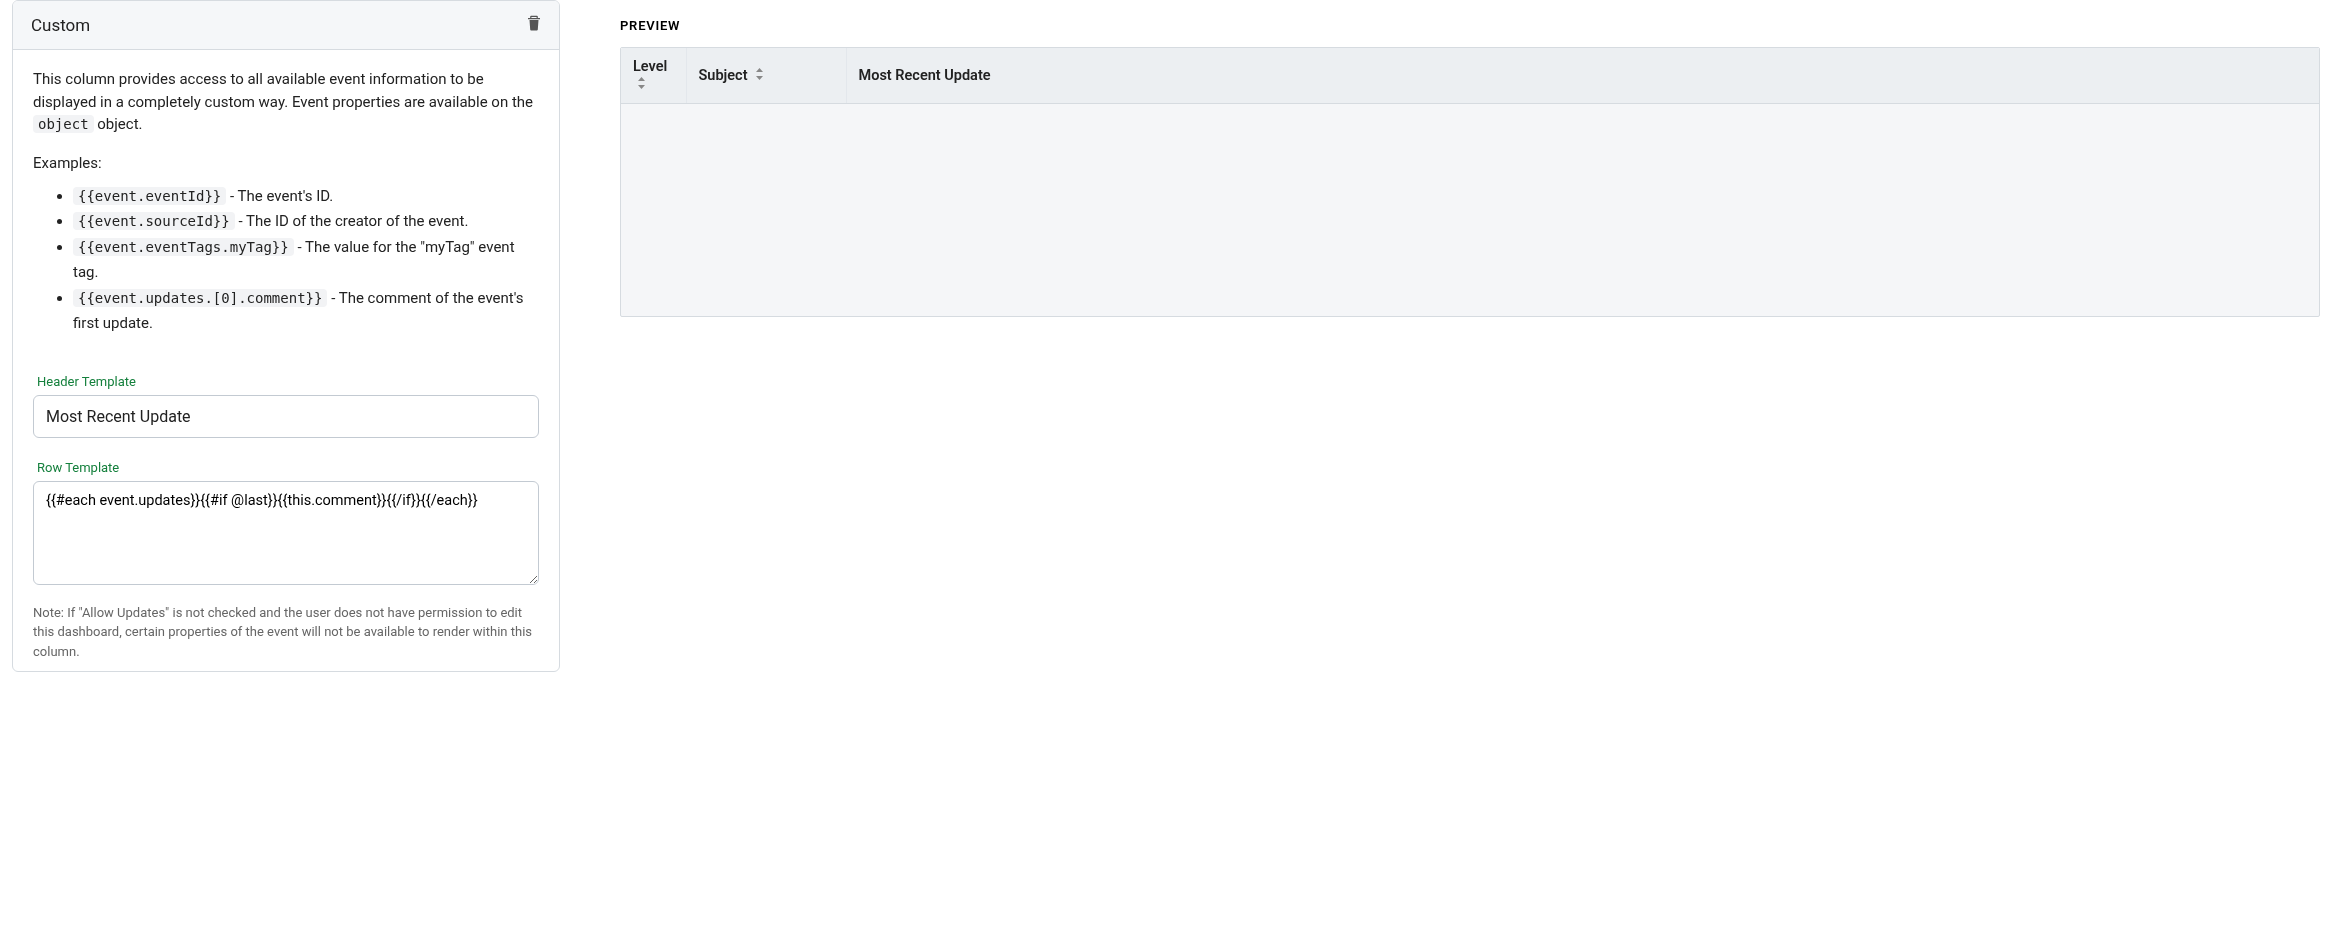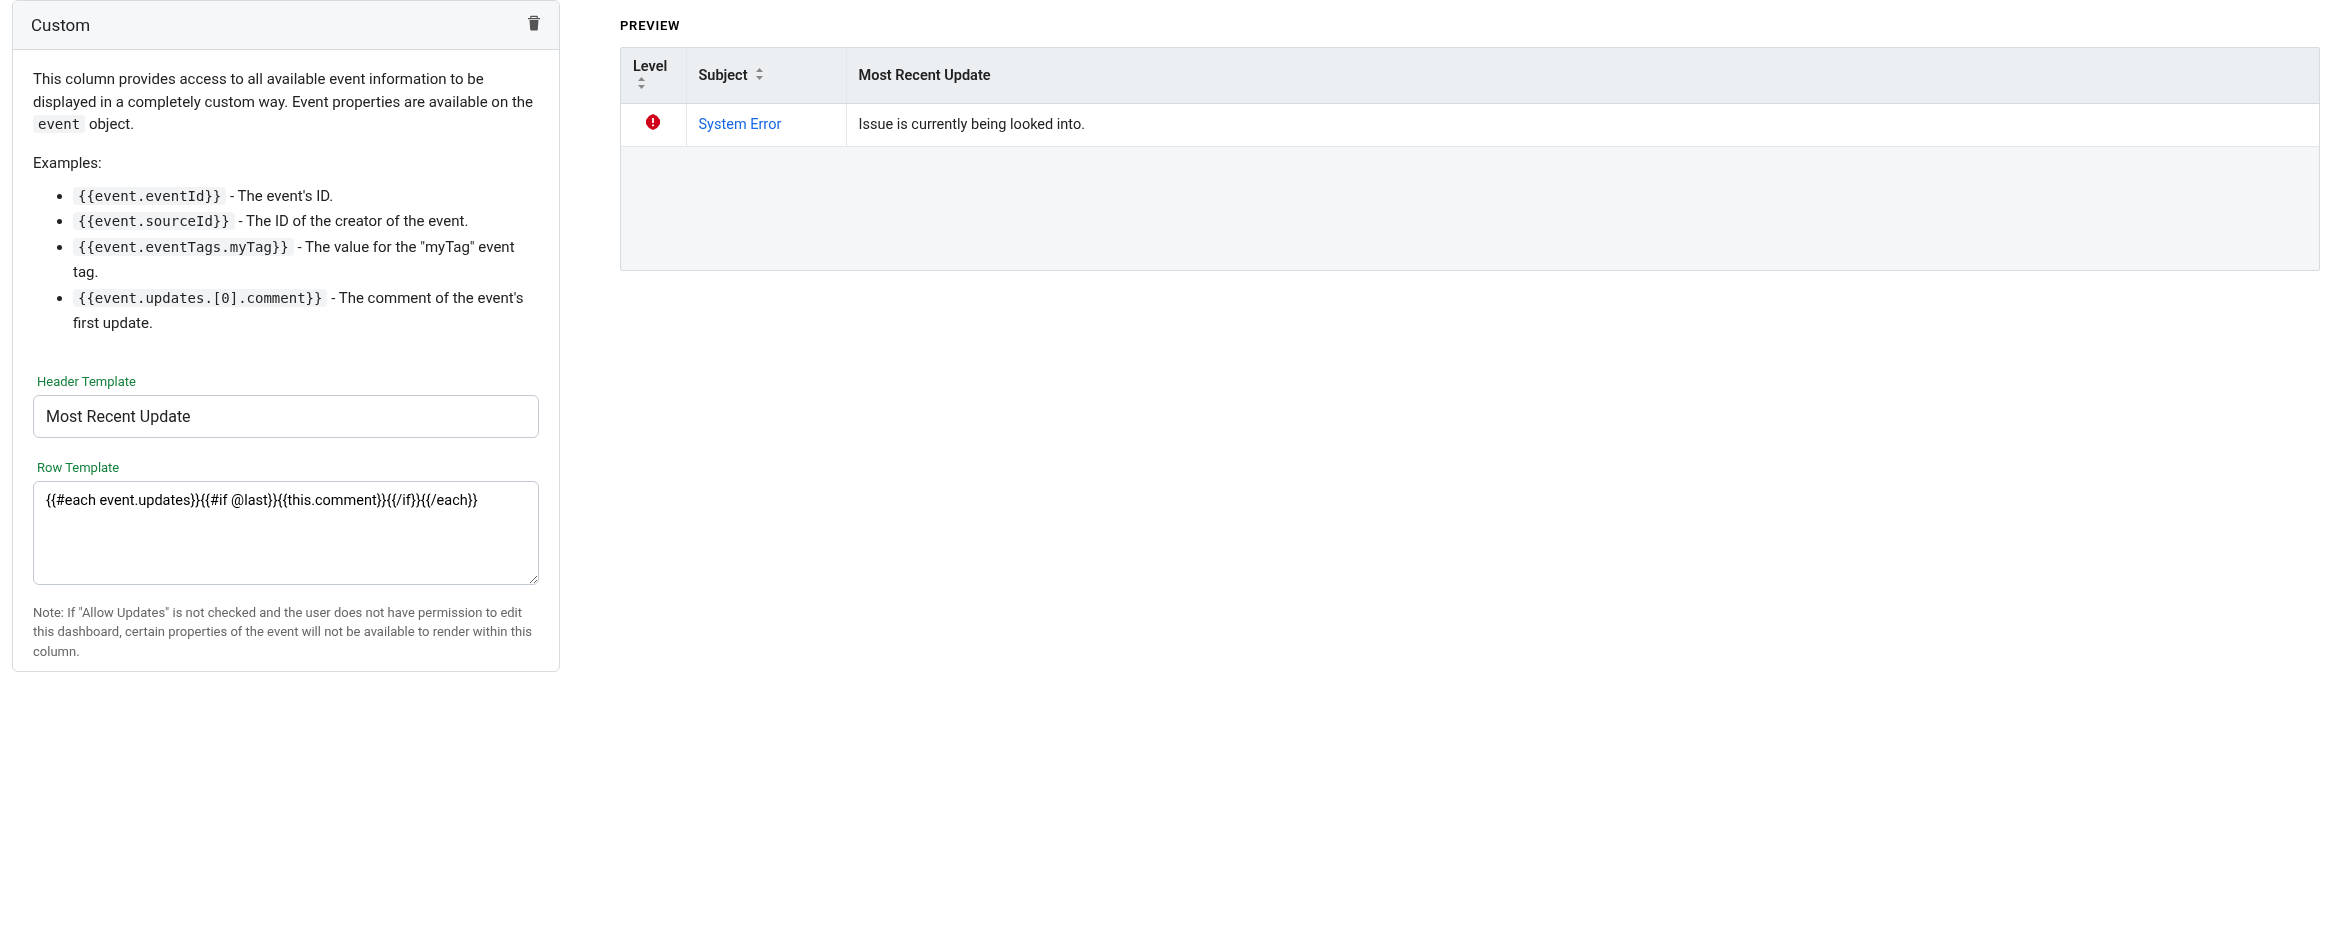--- a/index.html
+++ b/index.html
@@ -114,21 +114,21 @@
     font-size: 13px;
     font-weight: 600;
     letter-spacing: 0.06em;
     color: #000000;
     margin-bottom: 14px;
   }
   .preview-box {
     border: 1px solid #d6dbe0;
     background: #f5f6f8;
     border-radius: 2px;
-    height: 224px;
+    height: 270px;
     overflow: hidden;
   }
   table.preview-table {
     width: 100%;
     border-collapse: collapse;
     background: #fff;
   }
   table.preview-table thead th {
     background: #eceff2;
     text-align: left;
@@ -174,21 +174,21 @@
       <div class="card-header">
         <span class="card-title">Custom</span>
         <span title="Delete">
           <svg class="trash-icon" viewBox="0 0 14 16" fill="currentColor">
             <path d="M1 3h12v1.2H1V3zm2.2 0V1.6c0-.5.4-.9.9-.9h5.8c.5 0 .9.4.9.9V3h-1.2V1.9H4.4V3H3.2zM2.5 5h9l-.7 9.5c0 .5-.4.9-.9.9H4.1c-.5 0-.9-.4-.9-.9L2.5 5z"></path>
           </svg>
         </span>
       </div>
       <div class="card-body">
         <p class="desc">
-          <span>This column provides access to all available event information to be displayed in a completely custom way. Event properties are available on the </span><code class="inline">event</code><span> object.</span>
+          <span>This column provides access to all available event information to be displayed in a completely custom way. Event properties are available on the </span><code class="inline">object</code><span> object.</span>
         </p>
         <p class="examples-label">Examples:</p>
         <ul class="examples-list">
           <li><code class="inline">{{event.eventId}}</code><span> - The event's ID.</span></li>
           <li><code class="inline">{{event.sourceId}}</code><span> - The ID of the creator of the event.</span></li>
           <li><code class="inline">{{event.eventTags.myTag}}</code><span> - The value for the "myTag" event tag.</span></li>
           <li><code class="inline">{{event.updates.[0].comment}}</code><span> - The comment of the event's first update.</span></li>
         </ul>
 
         <div class="field-label">Header Template</div>
@@ -227,30 +227,17 @@
                     <path d="M4.5 0 L8 4 H1 Z M4.5 12 L1 8 H8 Z" fill="currentColor"></path>
                   </svg>
               </span>
             </th>
             <th>
               <span>Most Recent Update</span>
             </th>
           </tr>
         </thead>
         <tbody>
-          <tr>
-            <td class="col-level" style="text-align:center">
-              <span class="icon-error">
-                <svg viewBox="0 0 16 16">
-                    <polygon points="8,0 12,2 15,6 15,10 12,14 8,16 4,14 1,10 1,6 4,2" fill="#d0021b"></polygon>
-                    <rect x="7.1" y="4" width="1.8" height="5" fill="#fff"></rect>
-                    <rect x="7.1" y="10.4" width="1.8" height="1.8" fill="#fff"></rect>
-                  </svg>
-              </span>
-            </td>
-            <td><span class="subject-link">System Error</span></td>
-            <td>Issue is currently being looked into.</td>
-          </tr>
         </tbody>
       </table>
     </div>
   </div>
 </div>
 
 </body></html>

